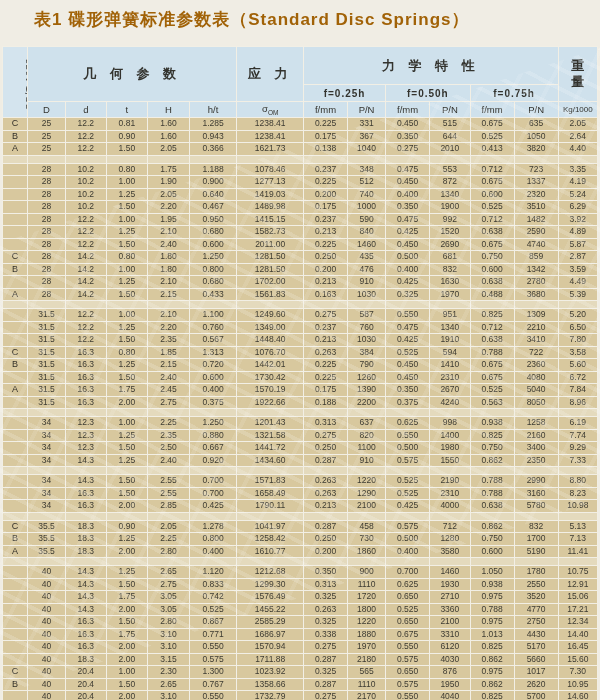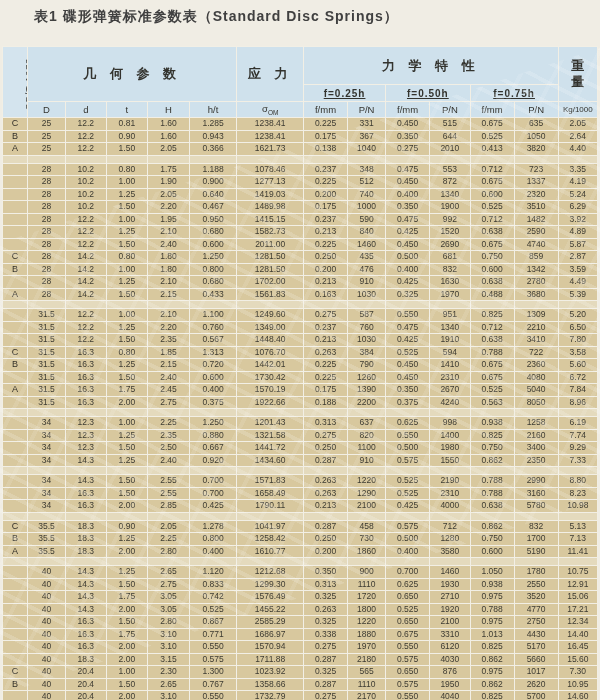--- a/index.html
+++ b/index.html
@@ -4,39 +4,39 @@
 <style>
   html,body{margin:0;padding:0;}
   body{
     width:600px;height:700px;position:relative;overflow:hidden;
     background:#f0ede4;
     font-family:"Liberation Sans","DejaVu Sans",sans-serif;
     -webkit-font-smoothing:antialiased;
   }
   .page-title{
     position:absolute;top:8px;left:34px;width:560px;
-    font-size:14px;font-weight:bold;color:#404040;letter-spacing:1px;
+    font-size:17px;font-weight:bold;color:#a16207;letter-spacing:1px;
     white-space:nowrap;
   }
   .table-wrap{
     position:absolute;top:46px;left:2px;width:596px;height:648px;
   }
   table.spring{
     width:100%;height:100%;
     border-collapse:collapse;table-layout:fixed;
   }
   table.spring th, table.spring td{
     border:1px solid #f2efe5;
     padding:0;text-align:center;vertical-align:middle;
     overflow:hidden;white-space:nowrap;
   }
   
   thead th{background:#cfe1ec;color:#33332e;font-weight:bold;}
   th.h-group{font-size:13px;letter-spacing:5px;}
-  th.h-flevel{font-size:10px;font-weight:bold;letter-spacing:1px;height:16px;text-decoration:underline;}
+  th.h-flevel{font-size:10px;font-weight:bold;letter-spacing:1px;height:16px;}
   th.h-col{font-size:9.5px;font-weight:normal;height:15px;}
   th.h-col .sub{font-size:6.5px;vertical-align:sub;}
   th.h-kg{font-size:8px;font-weight:normal;}
   th.gb-cell{background:#d4e4ee;}
   .vert-label{
     display:inline-block;transform:rotate(-90deg);
     font-size:9px;font-weight:normal;color:#3c3c38;letter-spacing:1px;white-space:nowrap;
   }
   .weight-stack{display:flex;flex-direction:column;align-items:center;line-height:1.25;font-size:13px;}
   tr.h-row1{height:38px;}
@@ -781,21 +781,21 @@
           <td class="type-cell"></td>
           <td class="value-cell">40</td>
           <td class="value-cell">14.3</td>
           <td class="value-cell">2.00</td>
           <td class="value-cell">3.05</td>
           <td class="value-cell">0.525</td>
           <td class="value-cell">1455.22</td>
           <td class="value-cell">0.263</td>
           <td class="value-cell">1800</td>
           <td class="value-cell">0.525</td>
-          <td class="value-cell">1920</td>
+          <td class="value-cell">3360</td>
           <td class="value-cell">0.788</td>
           <td class="value-cell">4770</td>
           <td class="value-cell">17.21</td>
         </tr>
         <tr>
           <td class="type-cell"></td>
           <td class="value-cell">40</td>
           <td class="value-cell">16.3</td>
           <td class="value-cell">1.50</td>
           <td class="value-cell">2.80</td>

